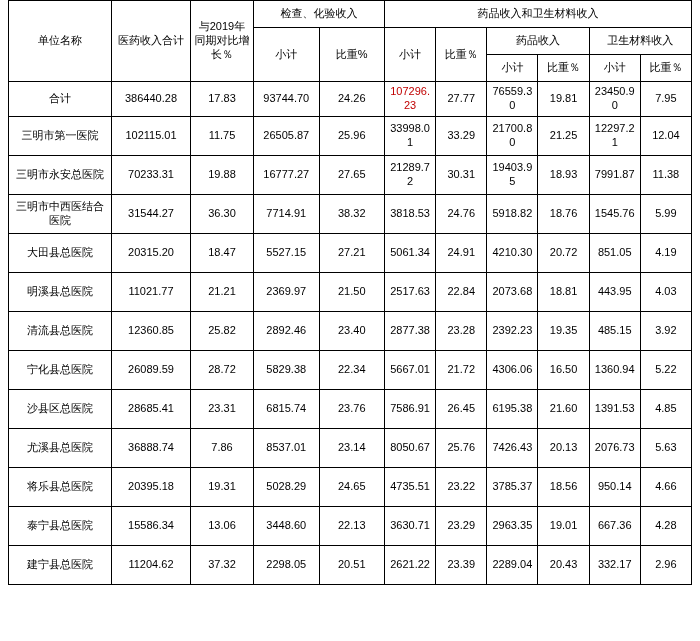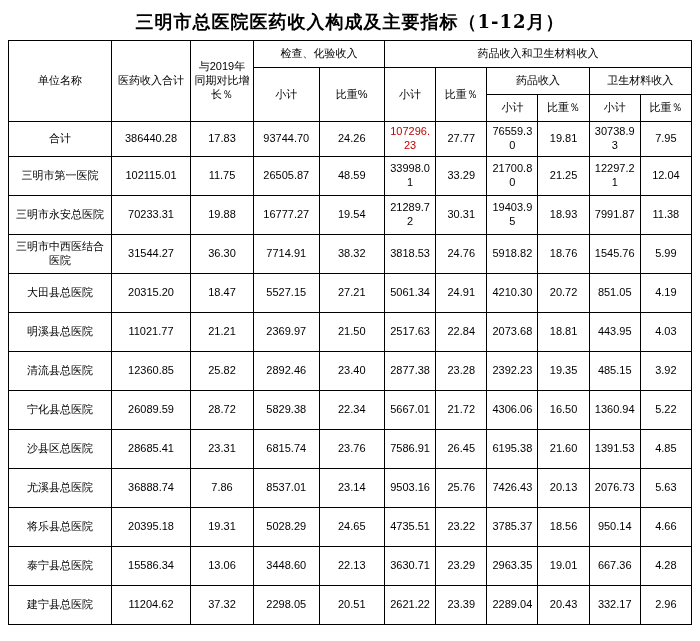--- a/index.html
+++ b/index.html
@@ -71,21 +71,20 @@
     color: #c00000;
     font-size: 9.5px;
     margin-left: 40px;
   }
 </style>
 </head>
 <body>
 
 <div class="page">
 
-  <div class="doc-title">三明市总医院医药收入构成及主要指标（1-12月）</div>
 
 
   <table class="main">
     <thead>
       <tr>
         <th rowspan="3" class="hdr-unit">单位名称</th>
         <th rowspan="3" style="width:72px">医药收入合计</th>
         <th rowspan="3" style="width:56px">与2019年同期对比增长％</th>
         <th colspan="2" style="width:124px">检查、化验收入</th>
         <th colspan="6">药品收入和卫生材料收入</th>
@@ -109,42 +108,42 @@
         <tr class="total-row">
           <td class="row-label">合计</td>
           <td class="num">386440.28</td>
           <td class="num">17.83</td>
           <td class="num">93744.70</td>
           <td class="num">24.26</td>
           <td class="num small-red">107296.23</td>
           <td class="num">27.77</td>
           <td class="num">76559.30</td>
           <td class="num">19.81</td>
-          <td class="num">30738.93</td>
+          <td class="num">23450.90</td>
           <td class="num">7.95</td>
         </tr>
         <tr>
           <td class="row-label">三明市第一医院</td>
           <td class="num">102115.01</td>
           <td class="num">11.75</td>
           <td class="num">26505.87</td>
-          <td class="num">48.59</td>
+          <td class="num">25.96</td>
           <td class="num">33998.01</td>
           <td class="num">33.29</td>
           <td class="num">21700.80</td>
           <td class="num">21.25</td>
           <td class="num">12297.21</td>
           <td class="num">12.04</td>
         </tr>
         <tr>
           <td class="row-label">三明市永安总医院</td>
           <td class="num">70233.31</td>
           <td class="num">19.88</td>
           <td class="num">16777.27</td>
-          <td class="num">19.54</td>
+          <td class="num">27.65</td>
           <td class="num">21289.72</td>
           <td class="num">30.31</td>
           <td class="num">19403.95</td>
           <td class="num">18.93</td>
           <td class="num">7991.87</td>
           <td class="num">11.38</td>
         </tr>
         <tr>
           <td class="row-label">三明市中西医结合医院</td>
           <td class="num">31544.27</td>
@@ -222,21 +221,21 @@
           <td class="num">21.60</td>
           <td class="num">1391.53</td>
           <td class="num">4.85</td>
         </tr>
         <tr>
           <td class="row-label">尤溪县总医院</td>
           <td class="num">36888.74</td>
           <td class="num">7.86</td>
           <td class="num">8537.01</td>
           <td class="num">23.14</td>
-          <td class="num">9503.16</td>
+          <td class="num">8050.67</td>
           <td class="num">25.76</td>
           <td class="num">7426.43</td>
           <td class="num">20.13</td>
           <td class="num">2076.73</td>
           <td class="num">5.63</td>
         </tr>
         <tr>
           <td class="row-label">将乐县总医院</td>
           <td class="num">20395.18</td>
           <td class="num">19.31</td>

